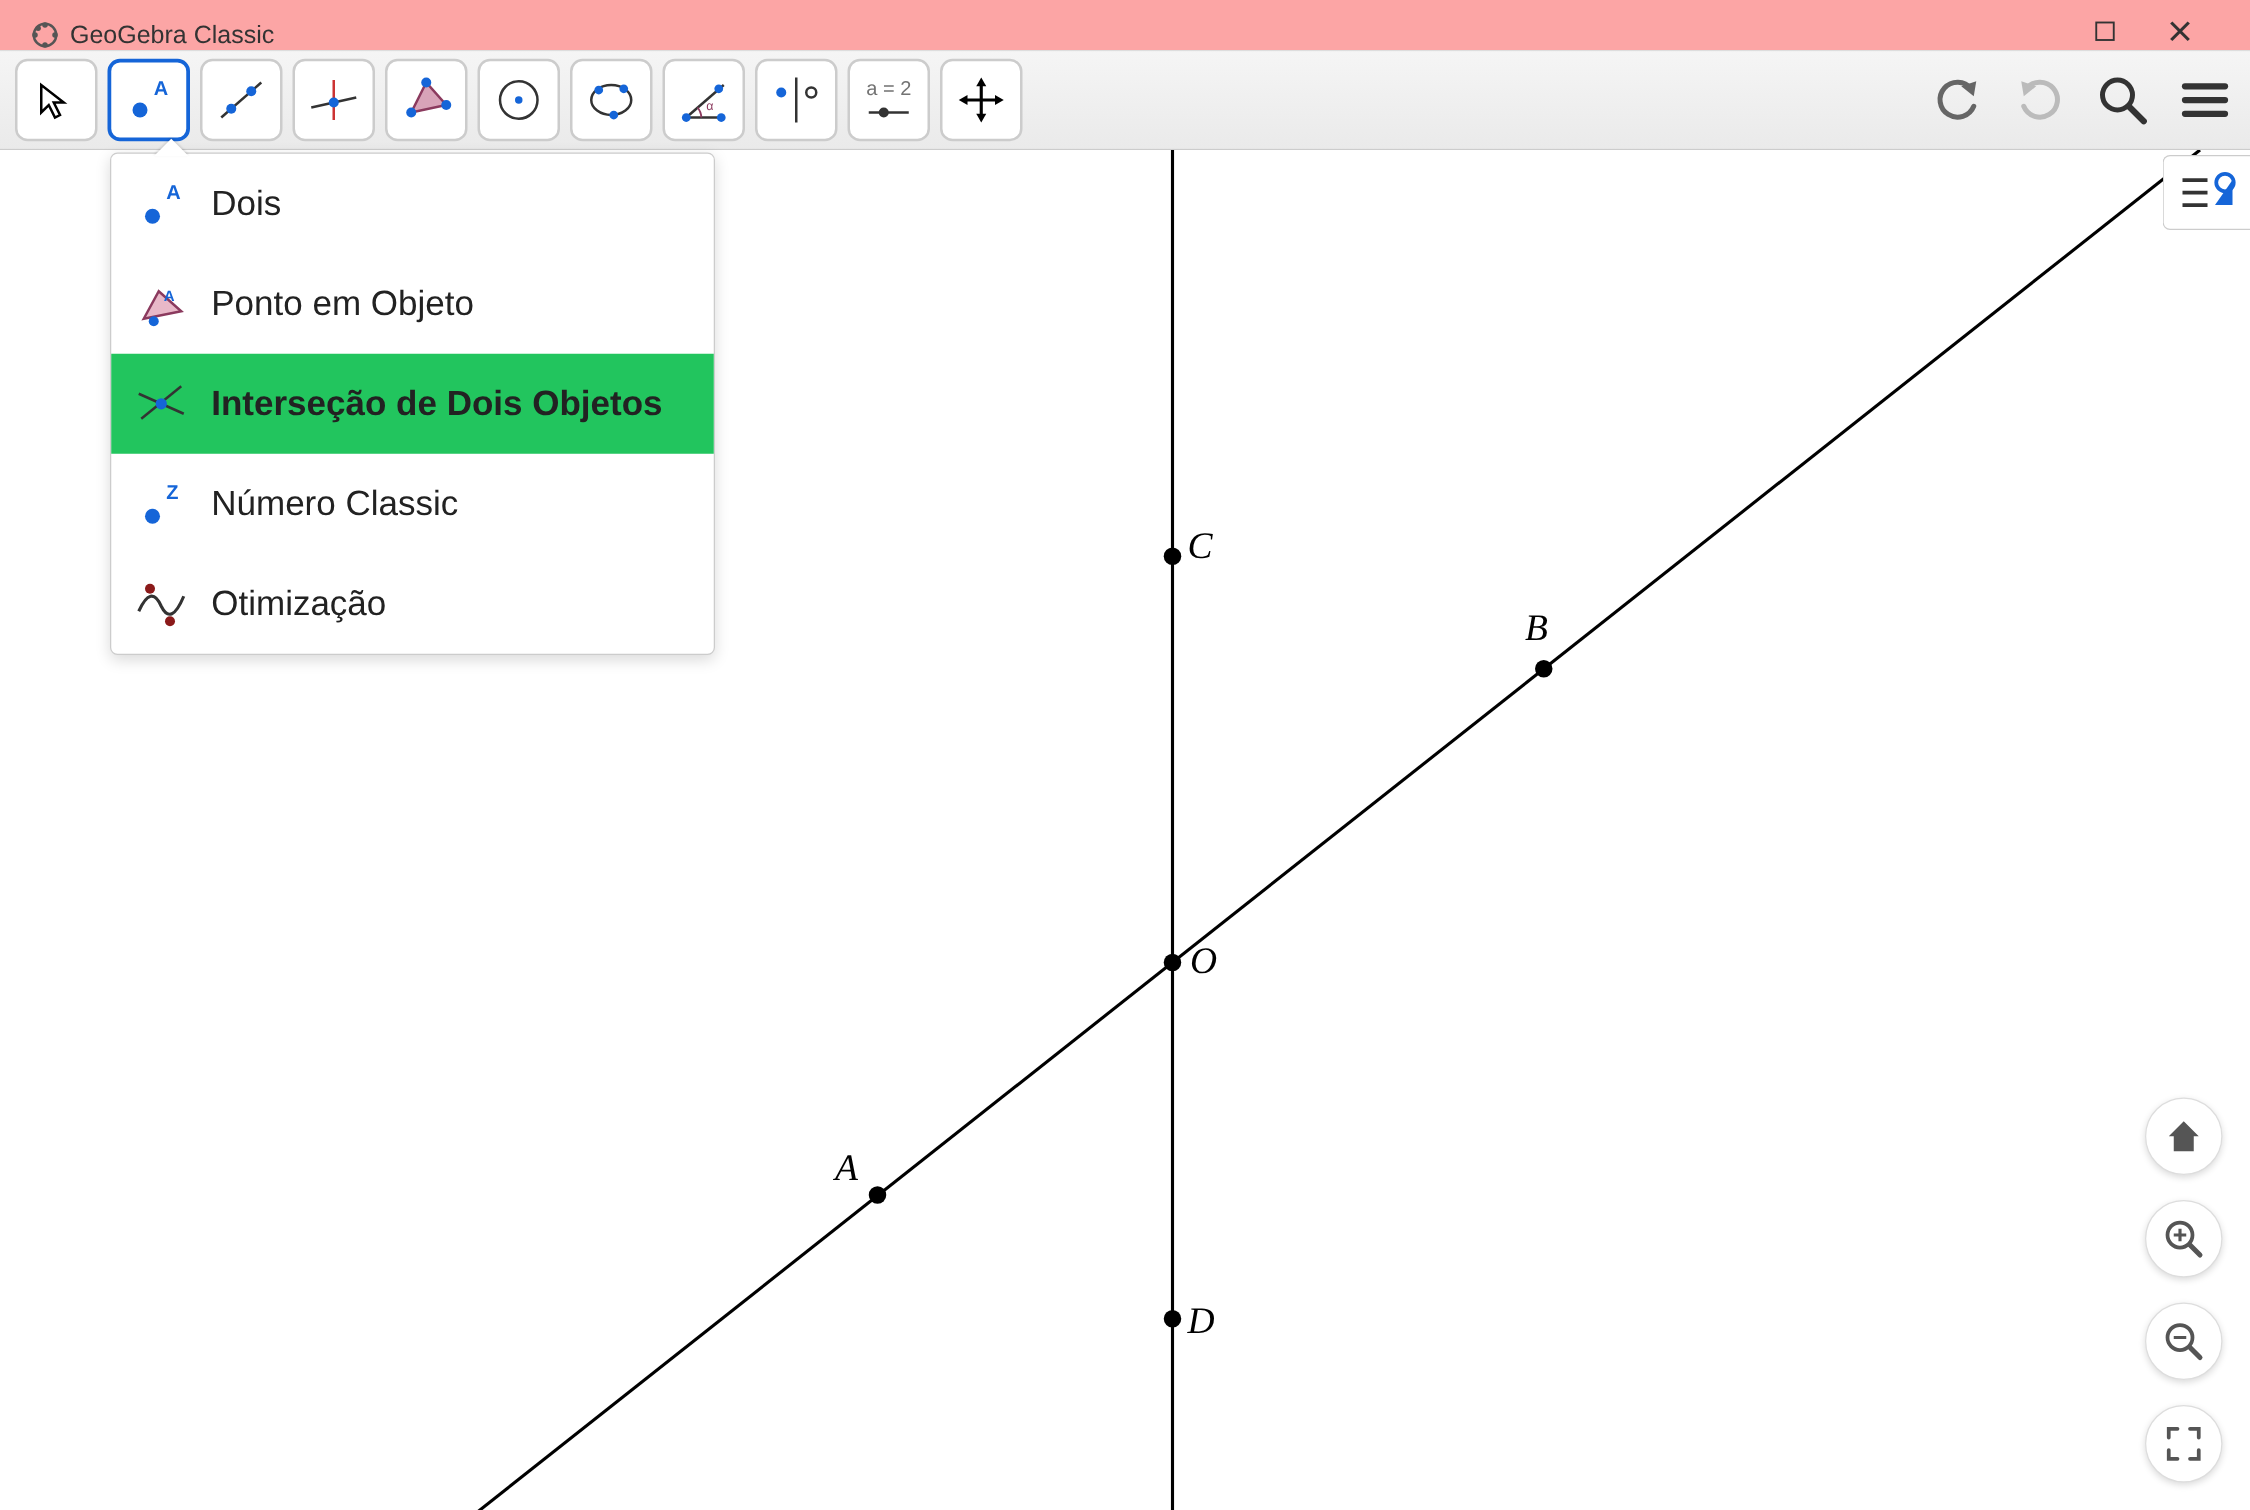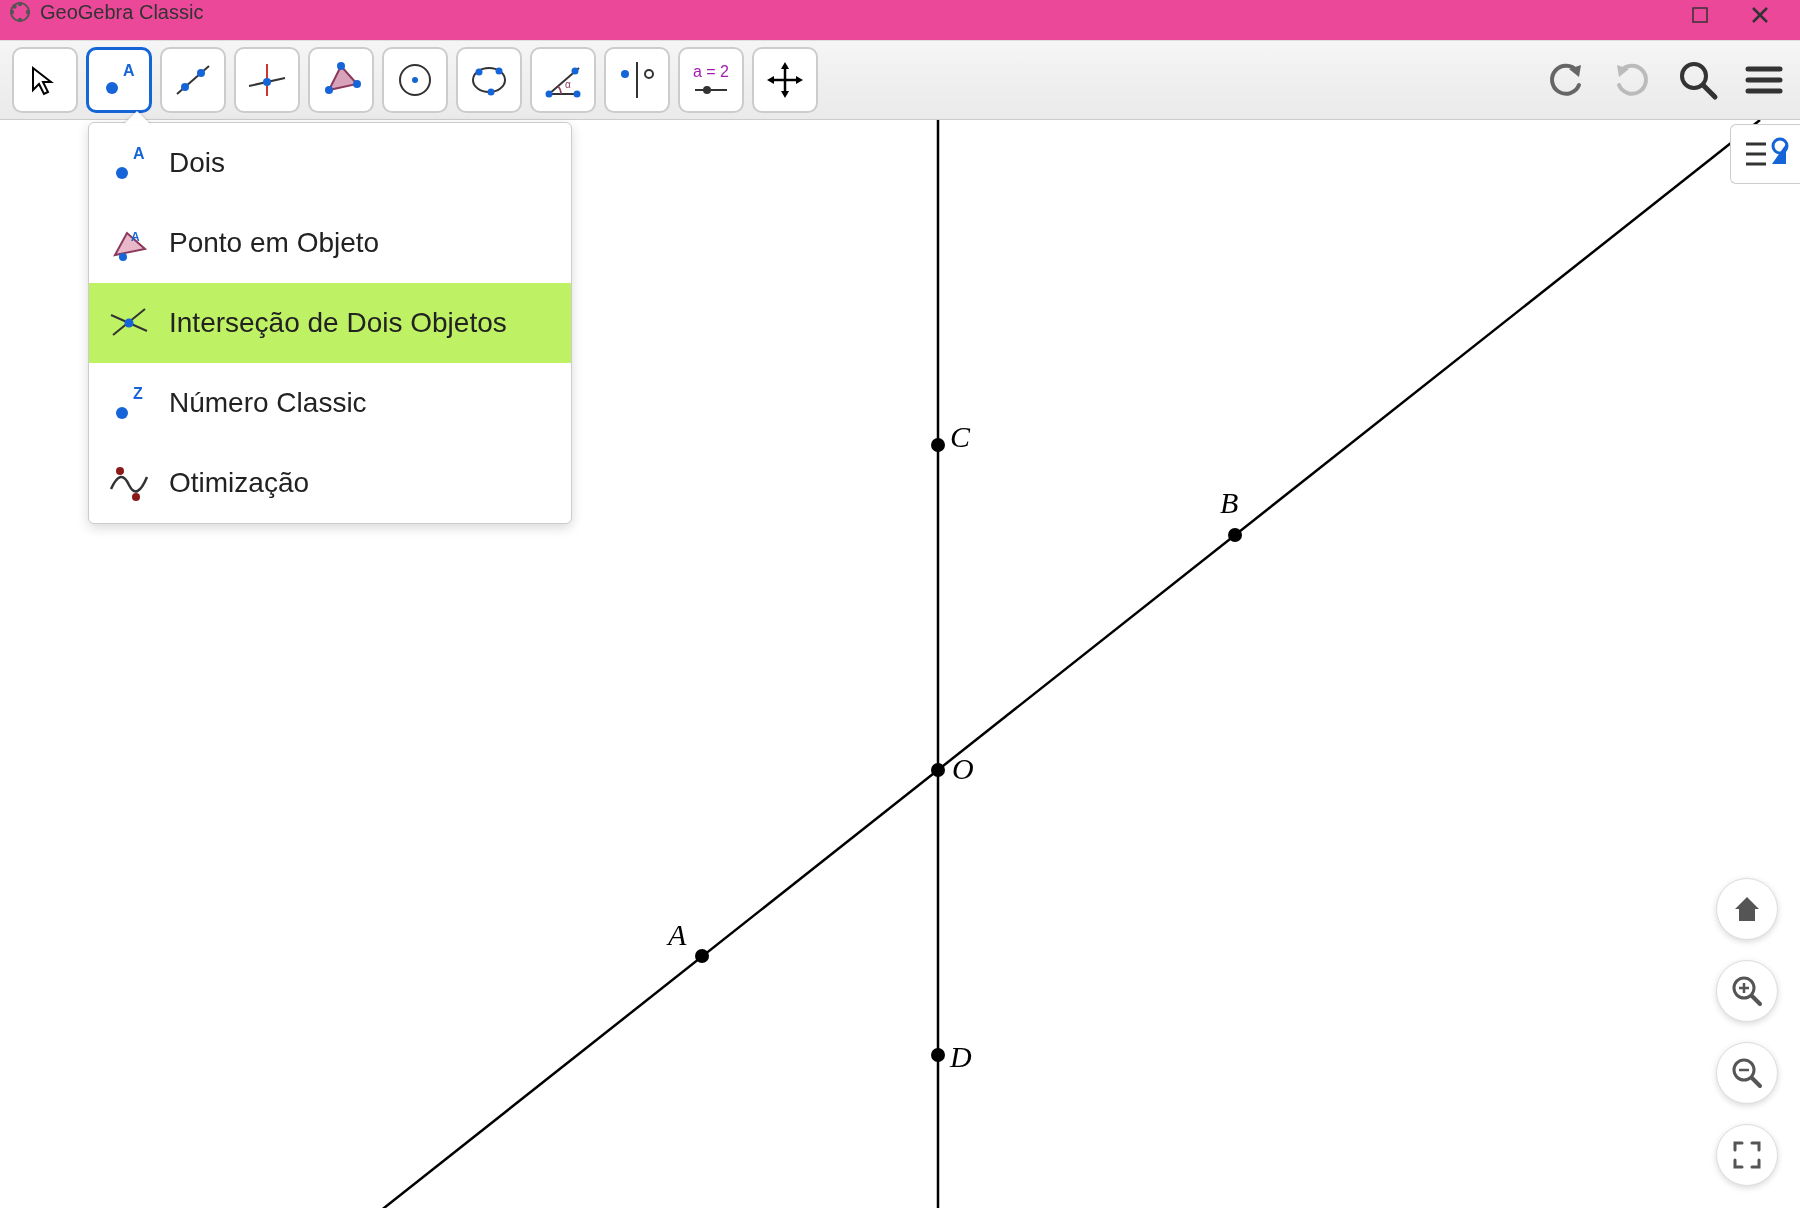--- a/index.html
+++ b/index.html
@@ -7,24 +7,24 @@
       font-family: Arial, sans-serif;
       background: #fff;
       width: 1800px;
       height: 1208px;
       overflow: hidden;
       position: relative;
     }
     
     .titlebar {
       height: 40px;
-      background: #ec4899;
-      display: flex;
-      align-items: flex-start;
-      padding: 0 8px;
+      background: #fca5a5;
+      display: flex;
+      align-items: flex-end;
+      padding: 0 24px;
       justify-content: space-between;
     }
     .titlebar-left {
       display: flex;
       align-items: center;
       gap: 8px;
     }
     .app-icon {
       width: 24px;
       height: 24px;
@@ -118,21 +118,22 @@
       height: 80px;
       display: flex;
       align-items: center;
       padding: 0 16px;
       gap: 16px;
       cursor: pointer;
       font-size: 28px;
       color: #222;
     }
     .dropdown-item.highlighted {
-      background: #bef264;
+      background: #22c55e;
+      font-weight: bold;
     }
     .dropdown-icon {
       width: 48px;
       height: 48px;
       display: flex;
       align-items: center;
       justify-content: center;
       flex-shrink: 0;
     }
     
@@ -293,21 +294,21 @@
     </div>
     <div class="tool-btn">
       <svg width="44" height="44" viewBox="0 0 44 44">
           <line x1="22" y1="4" x2="22" y2="40" stroke="#333" stroke-width="2"></line>
           <circle cx="10" cy="16" r="4" fill="#1565d8"></circle>
           <circle cx="34" cy="16" r="4" fill="none" stroke="#333" stroke-width="2"></circle>
         </svg>
     </div>
     <div class="tool-btn">
       <div style="display:flex;flex-direction:column;align-items:center;gap:2px;">
-        <span style="font-size:16px;color:#a21caf">a = 2</span>
+        <span style="font-size:16px;color:#737373">a = 2</span>
         <svg width="40" height="14" viewBox="0 0 40 14">
             <line x1="4" y1="7" x2="36" y2="7" stroke="#333" stroke-width="2"></line>
             <circle cx="16" cy="7" r="4" fill="#333"></circle>
           </svg>
       </div>
     </div>
     <div class="tool-btn">
       <svg width="40" height="40" viewBox="0 0 40 40">
           <line x1="20" y1="6" x2="20" y2="34" stroke="#000" stroke-width="2.5"></line>
           <line x1="6" y1="20" x2="34" y2="20" stroke="#000" stroke-width="2.5"></line>

